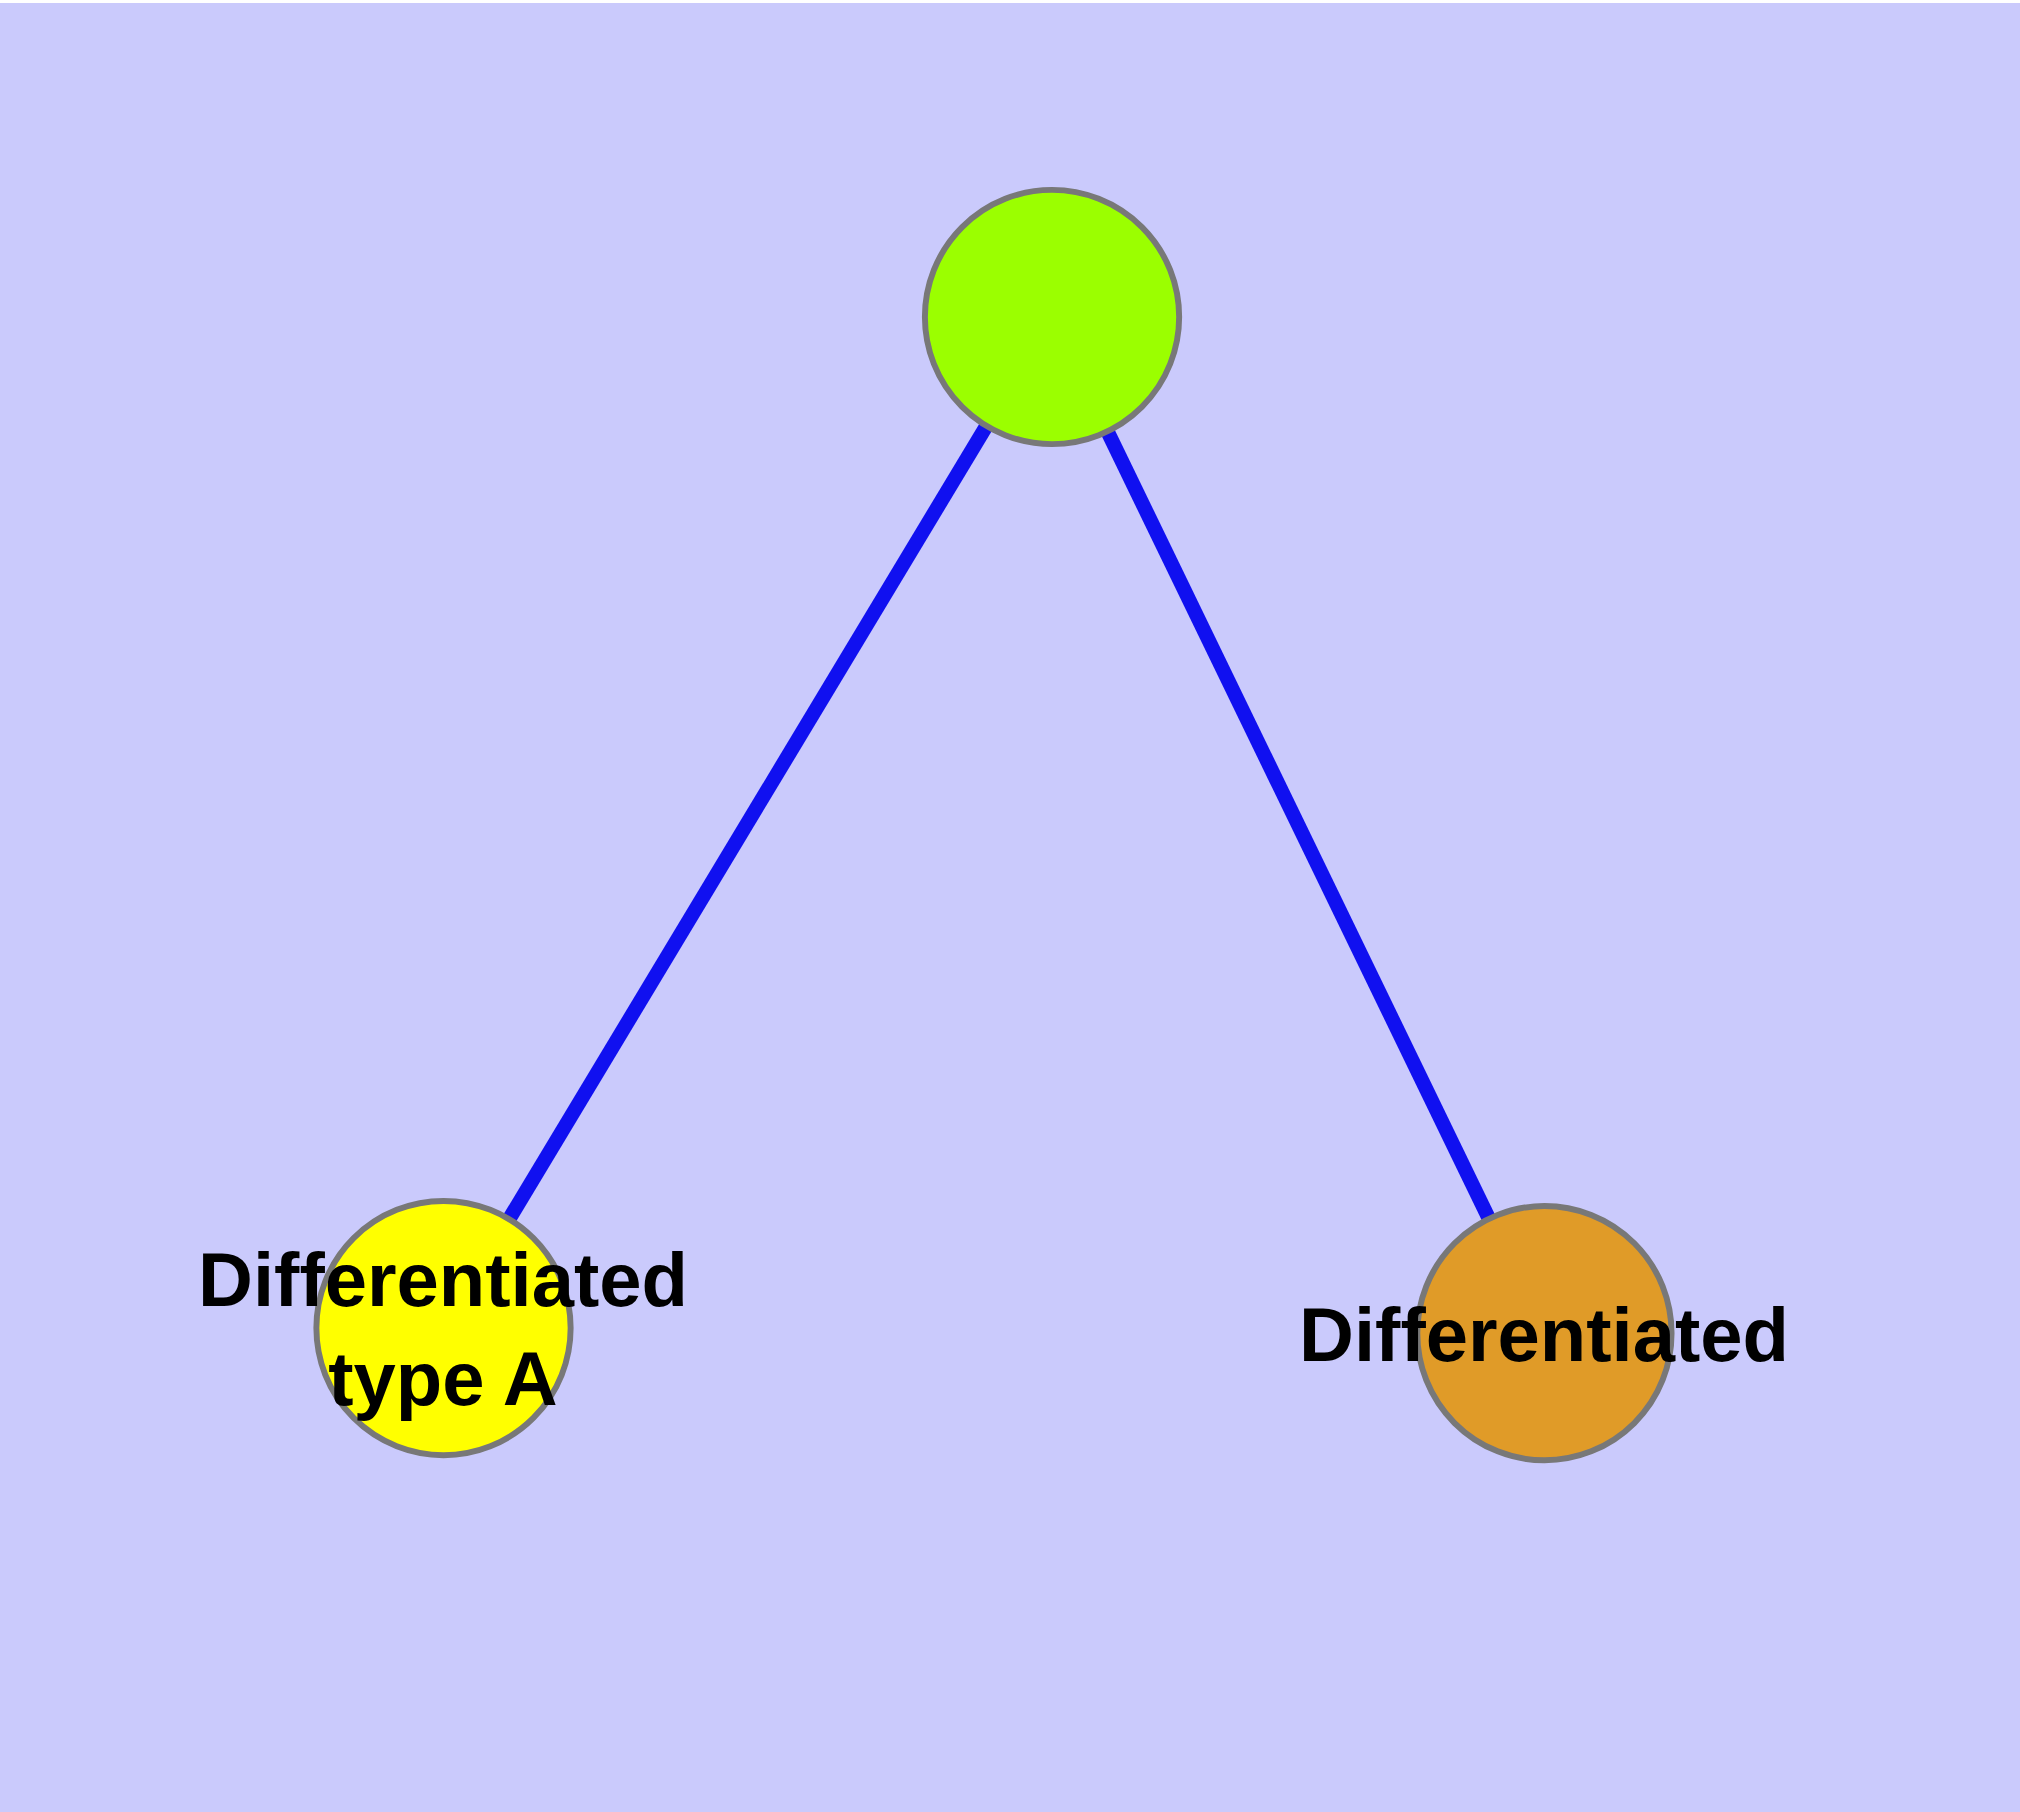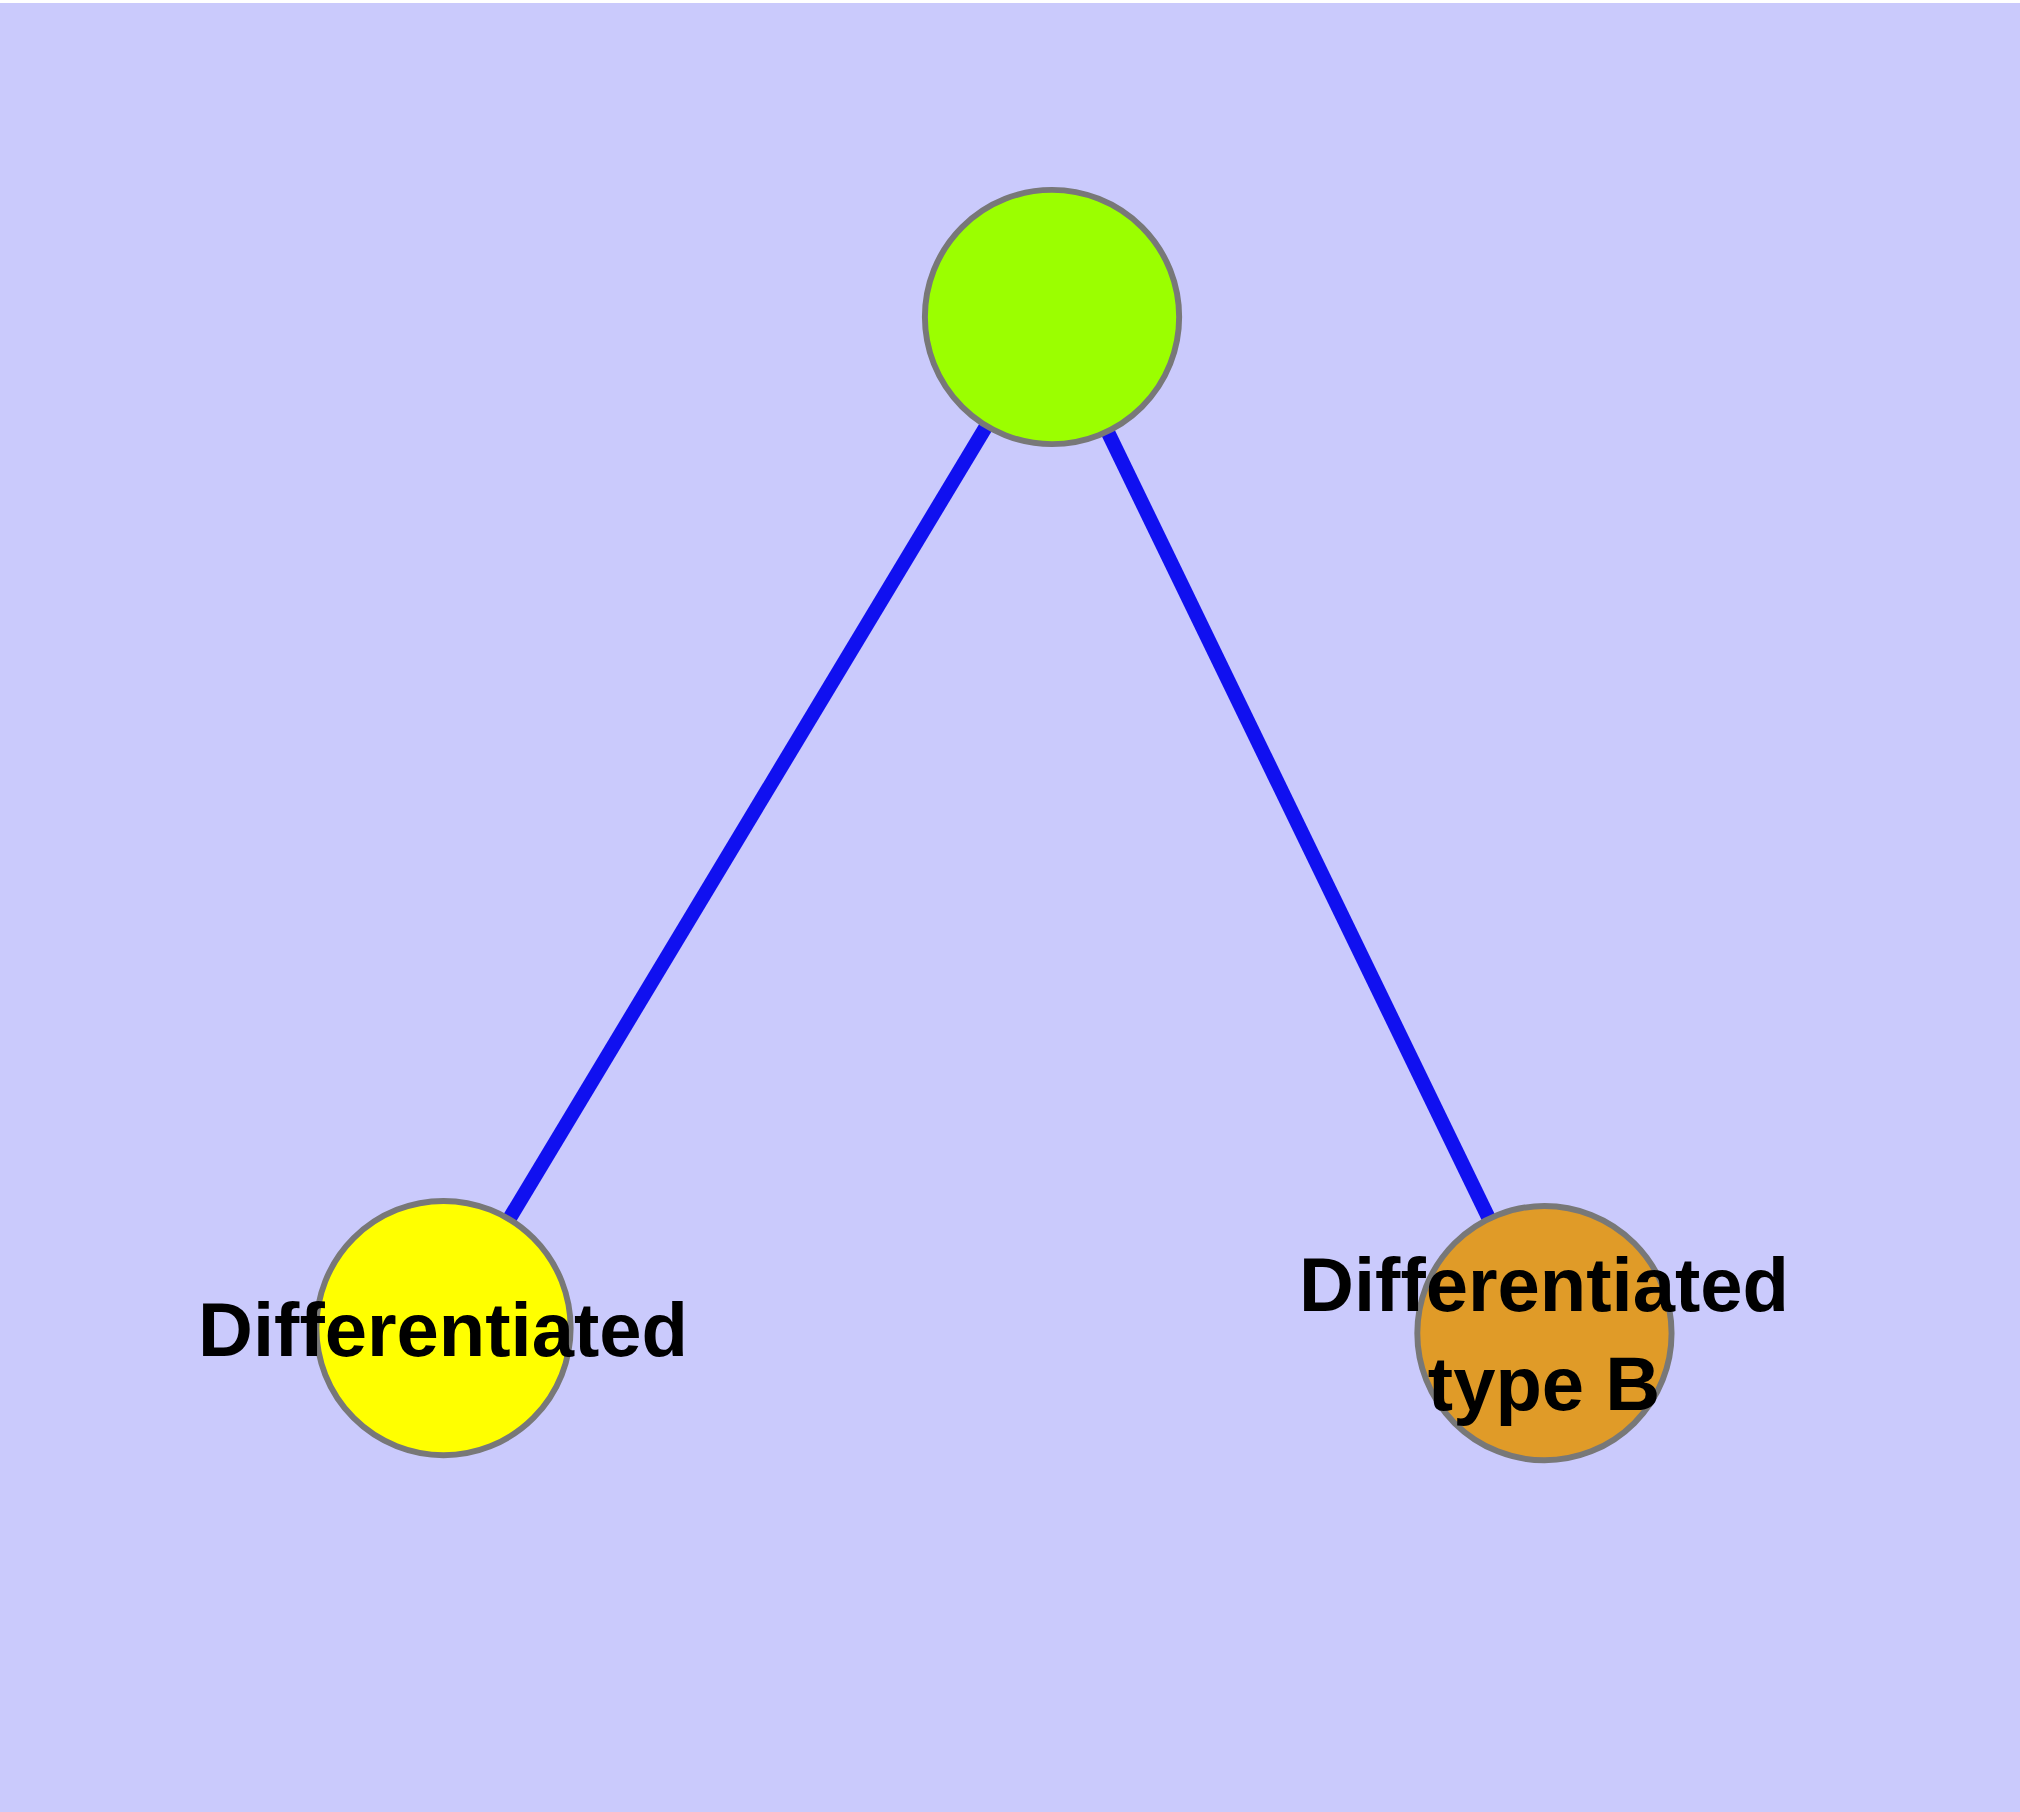--- a/index.html
+++ b/index.html
@@ -62,23 +62,23 @@
     <line class="edge" x1="1241" y1="374" x2="523" y2="1567" stroke="#1010F0"></line>
     <line class="edge" x1="1241" y1="374" x2="1822" y2="1573" stroke="#1010F0"></line>
     <circle class="node" cx="1241" cy="374" r="150" fill="#9BFF00" stroke="#787878"></circle>
     <circle class="node" cx="523" cy="1567" r="150" fill="#FFFF00" stroke="#787878"></circle>
     <circle class="node" cx="1822" cy="1573" r="150" fill="#E09B28" stroke="#787878"></circle>
   </svg>
 
 
   <div class="node-label" style="left:443px; top:1329px;">
     <div>Differentiated</div>
+    <div>type A</div>
   </div>
 
   <div class="node-label" style="left:1544px; top:1334px;">
     <div>Differentiated</div>
-    <div>type B</div>
   </div>
 
   <div class="top-strip"></div>
 
 </div>
 
 
 </body></html>

